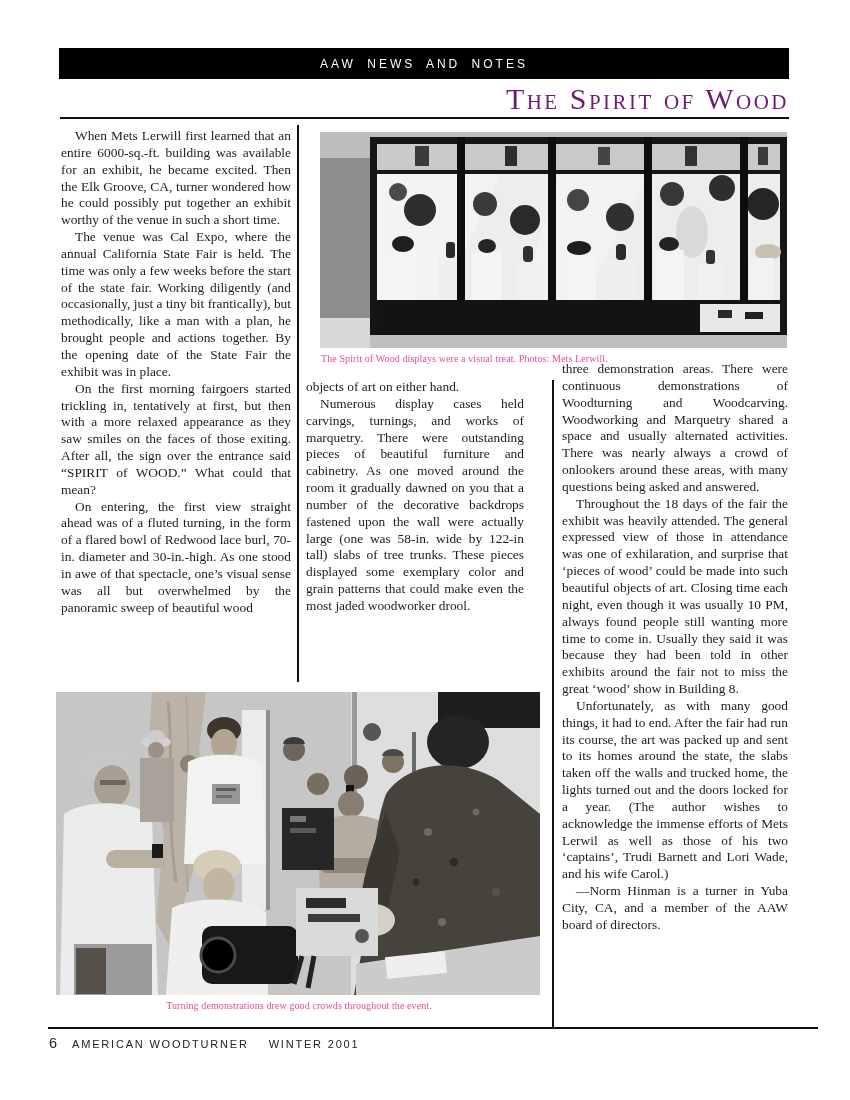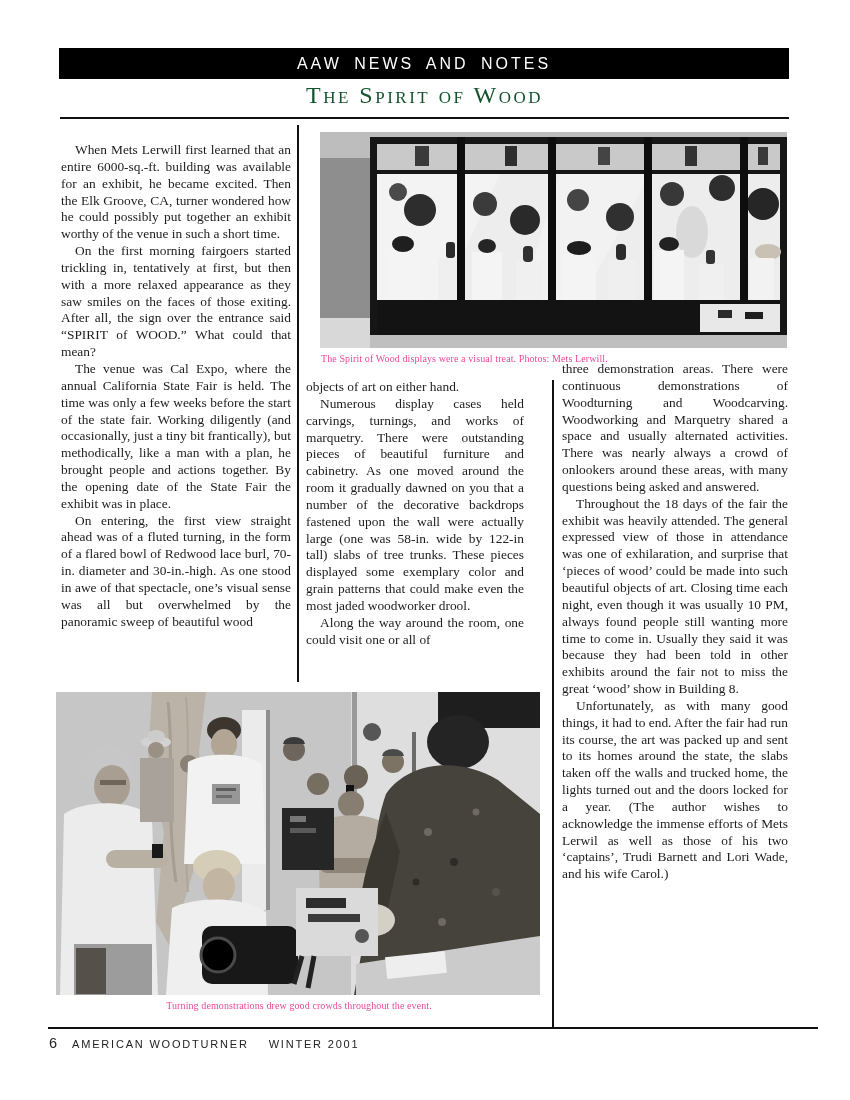--- a/index.html
+++ b/index.html
@@ -1,29 +1,29 @@
 <!DOCTYPE html>
 <html><head>
 <meta charset="utf-8">
 <style>
   html,body{margin:0;padding:0;background:#ffffff;}
   body{width:850px;height:1100px;position:relative;font-family:"Liberation Serif",serif;color:#1c1c1c;}
   .abs{position:absolute;}
 
   
   .header-bar{left:59px;top:48px;width:730px;height:31px;background:#000;display:flex;align-items:center;justify-content:center;}
-  .header-bar span{color:#fff;font-family:"Liberation Sans",sans-serif;font-size:16px;letter-spacing:3px;word-spacing:5px;}
-  .page-title{left:60px;top:82px;width:729px;text-align:center;font-variant:small-caps;font-size:24px;letter-spacing:2.5px;color:#14532d;}
+  .header-bar span{color:#fff;font-family:"Liberation Sans",sans-serif;font-size:12px;letter-spacing:3px;word-spacing:5px;}
+  .page-title{left:60px;top:82px;width:729px;text-align:right;font-variant:small-caps;font-size:30px;letter-spacing:2.5px;color:#701a75;}
   .title-rule{left:60px;top:117px;width:729px;height:2px;background:#111;}
 
   
   .col{font-size:13.4px;line-height:16.85px;text-align:justify;}
   .col p{margin:0;text-indent:14px;}
   .col p.no-indent{text-indent:0;}
-  .col1{left:61px;top:142px;width:230px;}
+  .col1{left:61px;top:128px;width:230px;}
   .col2{left:306px;top:379px;width:218px;}
   .col3{left:562px;top:361px;width:226px;}
   .vdiv{width:1.5px;background:#111;}
   .div1{left:297px;top:125px;height:557px;}
   .div2{left:552px;top:380px;height:648px;}
 
   
   .photo{overflow:hidden;background:#b0b0b0;}
   .photo-top{left:320px;top:132px;width:467px;height:216px;}
   .photo-bottom{left:56px;top:692px;width:484px;height:303px;}
@@ -47,22 +47,22 @@
 </div>
 
 <div class="abs page-title">The Spirit of Wood</div>
 <div class="abs title-rule"></div>
 
 <div class="abs vdiv div1"></div>
 <div class="abs vdiv div2"></div>
 
 <div class="abs col col1">
     <p>When Mets Lerwill first learned that an entire 6000-sq.-ft. building was available for an exhibit, he became excited. Then the Elk Groove, CA, turner wondered how he could possibly put together an exhibit worthy of the venue in such a short time.</p>
+    <p>The venue was Cal Expo, where the annual California State Fair is held. The time was only a few weeks before the start of the state fair. Working diligently (and occasionally, just a tiny bit frantically), but methodically, like a man with a plan, he brought people and actions together. By the opening date of the State Fair the exhibit was in place.</p>
     <p>On the first morning fairgoers started trickling in, tentatively at first, but then with a more relaxed appearance as they saw smiles on the faces of those exiting. After all, the sign over the entrance said “SPIRIT of WOOD.” What could that mean?</p>
-    <p>The venue was Cal Expo, where the annual California State Fair is held. The time was only a few weeks before the start of the state fair. Working diligently (and occasionally, just a tiny bit frantically), but methodically, like a man with a plan, he brought people and actions together. By the opening date of the State Fair the exhibit was in place.</p>
     <p>On entering, the first view straight ahead was of a fluted turning, in the form of a flared bowl of Redwood lace burl, 70-in. diameter and 30-in.-high. As one stood in awe of that spectacle, one’s visual sense was all but overwhelmed by the panoramic sweep of beautiful wood</p>
   </div>
 
 <div class="abs photo photo-top">
   <svg viewBox="0 0 467 216" width="467" height="216">
     <rect width="467" height="216" fill="#b0b0b0"></rect>
     <rect x="0" y="0" width="467" height="30" fill="#bdbdbd"></rect>
     <rect x="0" y="26" width="58" height="164" fill="#8e8e8e"></rect>
     <rect x="0" y="186" width="62" height="30" fill="#d8d8d8"></rect>
 
@@ -120,27 +120,27 @@
     <rect x="398" y="178" width="14" height="8" fill="#2a2a2a"></rect>
     <rect x="425" y="180" width="18" height="7" fill="#1f1f1f"></rect>
     <rect x="50" y="203" width="417" height="13" fill="#bfbfbf"></rect>
   </svg>
 </div>
 <div class="abs caption caption-top">The Spirit of Wood displays were a visual treat. Photos: Mets Lerwill.</div>
 
 <div class="abs col col2">
     <p class="no-indent">objects of art on either hand.</p>
     <p>Numerous display cases held carvings, turnings, and works of marquetry. There were outstanding pieces of beautiful furniture and cabinetry. As one moved around the room it gradually dawned on you that a number of the decorative backdrops fastened upon the wall were actually large (one was 58-in. wide by 122-in tall) slabs of tree trunks. These pieces displayed some exemplary color and grain patterns that could make even the most jaded woodworker drool.</p>
-    <p>Along the way around the room, one could visit one or all of</p>
   </div>
 
 <div class="abs col col3">
     <p class="no-indent">three demonstration areas. There were continuous demonstrations of Woodturning and Woodcarving. Woodworking and Marquetry shared a space and usually alternated activities. There was nearly always a crowd of onlookers around these areas, with many questions being asked and answered.</p>
     <p>Throughout the 18 days of the fair the exhibit was heavily attended. The general expressed view of those in attendance was one of exhilaration, and surprise that ‘pieces of wood’ could be made into such beautiful objects of art. Closing time each night, even though it was usually 10 PM, always found people still wanting more time to come in. Usually they said it was because they had been told in other exhibits around the fair not to miss the great ‘wood’ show in Building 8.</p>
     <p>Unfortunately, as with many good things, it had to end. After the fair had run its course, the art was packed up and sent to its homes around the state, the slabs taken off the walls and trucked home, the lights turned out and the doors locked for a year. (The author wishes to acknowledge the immense efforts of Mets Lerwil as well as those of his two ‘captains’, Trudi Barnett and Lori Wade, and his wife Carol.)</p>
+    <p>—Norm Hinman is a turner in Yuba City, CA, and a member of the AAW board of directors.</p>
   </div>
 
 <div class="abs photo photo-bottom">
   <svg viewBox="0 0 484 303" width="484" height="303">
     <rect width="484" height="303" fill="#c6c6c6"></rect>
     <rect x="295" y="0" width="189" height="303" fill="#dedede"></rect>
     <rect x="382" y="0" width="102" height="36" fill="#1e1e1e"></rect>
     <rect x="296" y="0" width="5" height="160" fill="#9a9a9a"></rect>
     <rect x="356" y="40" width="4" height="80" fill="#6b6b6b"></rect>
 

